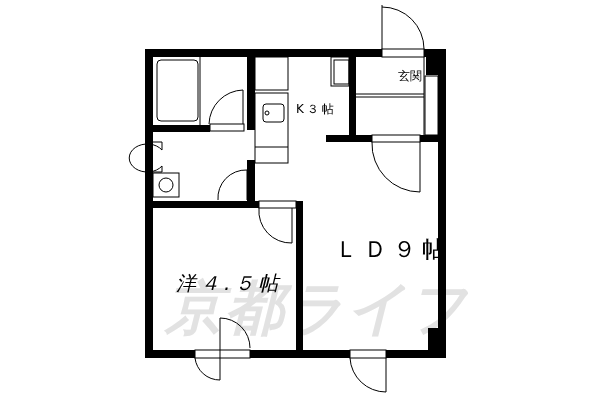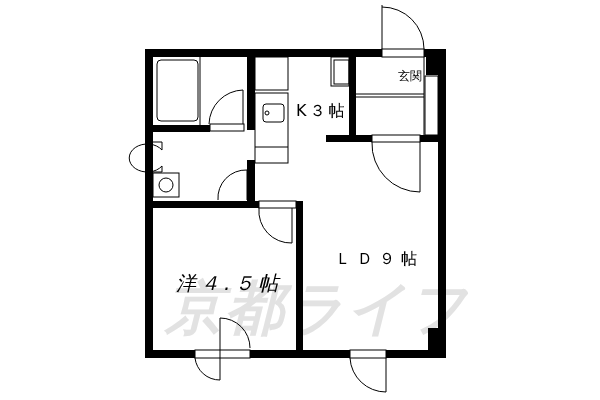--- a/index.html
+++ b/index.html
@@ -1,21 +1,21 @@
 <!DOCTYPE html>
 <html><head>
 <meta charset="utf-8">
 <style>
   html,body{margin:0;padding:0;background:#fff;}
   body{width:600px;height:400px;position:relative;overflow:hidden;font-family:"DejaVu Sans",sans-serif;}
   svg{position:absolute;left:0;top:0;}
   .lbl{position:absolute;color:#000;white-space:nowrap;}
   .genkan{left:378px;top:68px;font-size:12px;margin-left:20px;}
-  .k3{left:296px;top:101px;font-size:16px;letter-spacing:3px;}
-  .ld9{left:335px;top:249px;font-size:16px;letter-spacing:6px;}
+  .k3{left:296px;top:101px;font-size:12px;letter-spacing:3px;}
+  .ld9{left:335px;top:234px;font-size:23px;letter-spacing:6px;}
   .yo45{left:176px;top:270px;font-size:20px;letter-spacing:4px;font-style:italic;}
   .wm{position:absolute;left:165px;top:270px;font-size:58px;font-weight:bold;color:#e2e2e2;letter-spacing:2px;font-style:italic;}
 </style>
 </head>
 <body>
 
 <div class="wm">京都ライフ</div>
 
 <svg width="600" height="400" viewBox="0 0 600 400" fill="none" stroke="#000" stroke-width="1">
 

